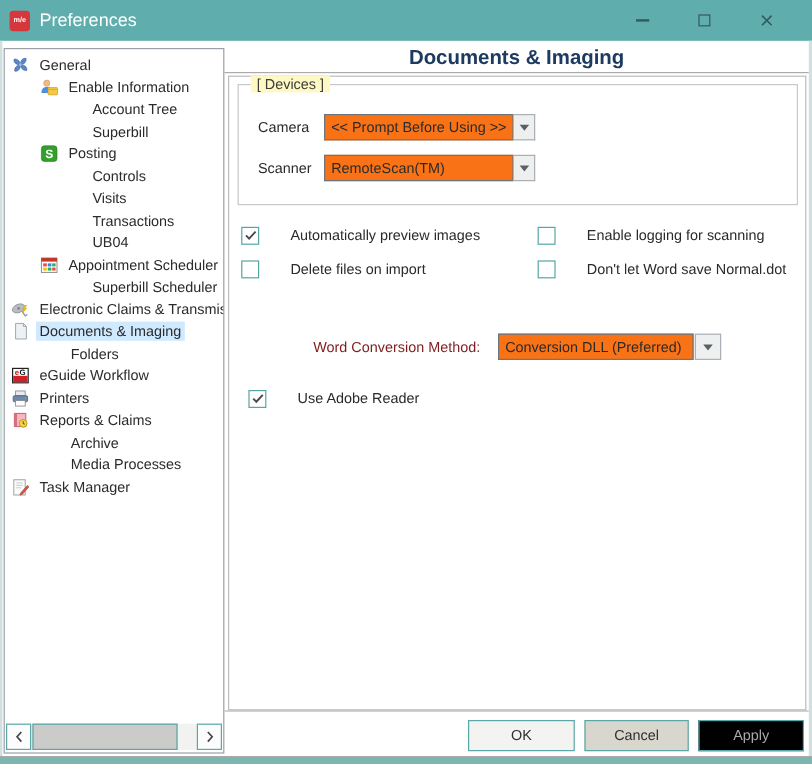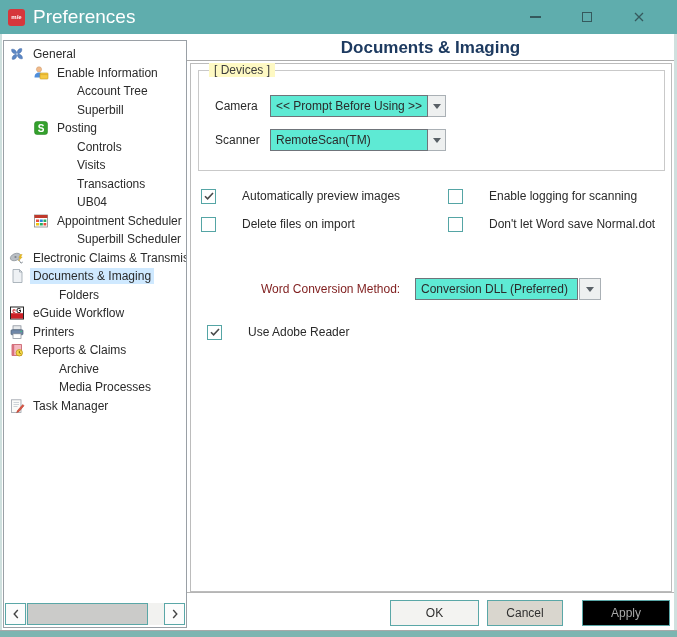--- a/index.html
+++ b/index.html
@@ -6,21 +6,21 @@
   *{box-sizing:border-box;}
   .window{
     position:relative;width:677px;height:637px;background:#ffffff;
     font-family:"Liberation Sans","DejaVu Sans",sans-serif;font-size:12px;color:#2b2b2b;
     overflow:hidden;
   }
   
   .titlebar{position:absolute;left:0;top:0;width:677px;height:34px;background:#5fadad;display:flex;align-items:center;}
   .app-icon{width:17px;height:17px;margin-left:8px;background:#d6373c;border-radius:3px;
     display:grid;place-items:center;color:#fff;font-size:6px;font-weight:bold;letter-spacing:0;}
-  .win-title{margin-left:8px;color:#ffffff;font-size:19px;}
+  .win-title{margin-left:8px;color:#ffffff;font-size:15px;}
   .win-controls{position:absolute;right:12px;top:0;height:34px;display:flex;align-items:center;}
   .win-btn{width:52px;height:34px;display:grid;place-items:center;cursor:default;}
   .glyph-min{width:11px;height:2px;background:#35595d;}
   .glyph-max{width:10px;height:10px;border:1.5px solid #35595d;}
   
   .frame-left{position:absolute;left:0;top:34px;width:2px;height:596px;background:#cfe0de;}
   .frame-right{position:absolute;right:0;top:34px;width:3px;height:596px;background:#cfe0de;}
   .frame-bottom{position:absolute;left:0;bottom:0;width:677px;height:7px;background:#7db5b1;border-top:1px solid #a9a9a9;}
   
   .tree-panel{position:absolute;left:3px;top:40px;width:184px;height:588px;border:1px solid #9aa0a6;background:#fff;overflow:hidden;}
@@ -46,21 +46,21 @@
   .title-rule{position:absolute;left:187px;top:60px;width:487px;height:1px;background:#ababab;}
   .content-panel{position:absolute;left:190px;top:63px;width:482px;height:529px;border:1px solid #bcbcbc;background:#fff;}
   
   .devices-group{position:absolute;left:7px;top:6px;width:467px;height:101px;border:1px solid #c9c9c9;}
   .devices-legend{position:absolute;left:10px;top:-8px;background:#fef9c3;padding:0 5px;color:#3c3c3c;}
   .dev-row{position:absolute;left:16px;display:flex;align-items:center;}
   .dev-row.camera{top:24px;}
   .dev-row.scanner{top:58px;}
   .dev-label{width:55px;color:#2a2a2a;}
   .combo{display:flex;align-items:stretch;height:22px;}
-  .combo-text{border:1px solid #6f747a;background:#5eead4;padding:3px 4px 0 5px;white-space:nowrap;overflow:hidden;}
+  .combo-text{border:1px solid #6f747a;background:#f97316;padding:3px 4px 0 5px;white-space:nowrap;overflow:hidden;}
   .dev-row .combo-text{width:158px;}
   .combo-btn{width:18px;border:1px solid #aab0b5;border-left:none;background:#eef0f0;display:grid;place-items:center;}
   .arrow-down{width:0;height:0;border-left:4px solid transparent;border-right:4px solid transparent;border-top:5px solid #596066;}
   
   .checkbox-item{position:absolute;display:flex;align-items:center;height:16px;gap:20px;}
   .cb-0{left:10px;top:124px;}
   .cb-1{left:257px;top:124px;}
   .cb-2{left:10px;top:152px;}
   .cb-3{left:257px;top:152px;}
   .cb-adobe{left:16px;top:260px;}
@@ -71,21 +71,21 @@
   .word-row{position:absolute;left:70px;top:214px;display:flex;align-items:center;}
   .word-label{width:148px;text-align:left;color:#7f1d1d;}
   .word-row .combo{margin-left:6px;}
   .word-row .combo-text{width:163px;}
   .word-row .combo-btn{width:22px;border:1px solid #aab0b5;border-left:1px solid #aab0b5;margin-left:1px;}
   
   .footer-line{position:absolute;left:187px;top:592px;width:487px;height:1px;background:#b5b5b5;}
   .btn{position:absolute;top:600px;height:26px;border:1px solid #5aa7a7;background:#f3f3f1;
     font-family:inherit;font-size:12px;color:#2f2f2f;display:grid;place-items:center;}
   .btn-ok{left:390px;width:89px;}
-  .btn-cancel{left:487px;width:76px;background:#d9d6ce;}
+  .btn-cancel{left:487px;width:87px;background:#d9d6ce;}
   .btn-apply{left:582px;width:88px;background:#000000;color:#a8a8a8;}
 </style>
 </head>
 <body>
 
 <div class="window">
 
   <div class="titlebar">
     <div class="app-icon">m/e</div>
     <div class="win-title">Preferences</div>

